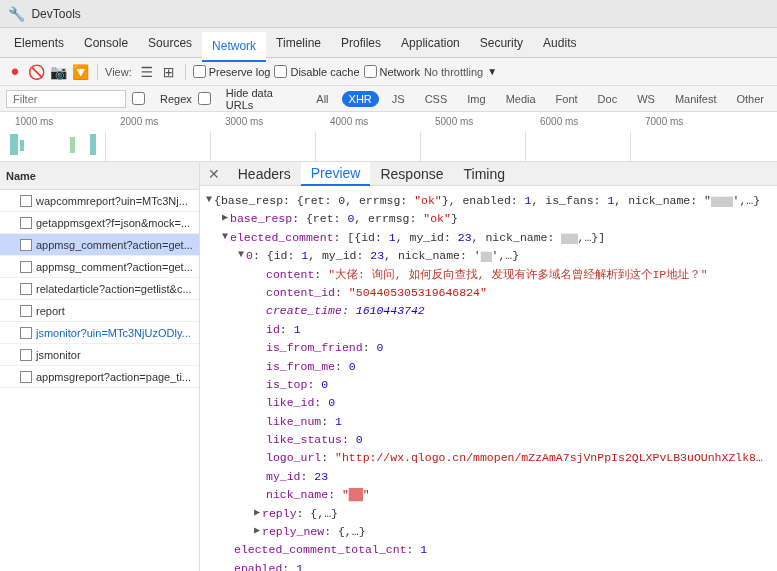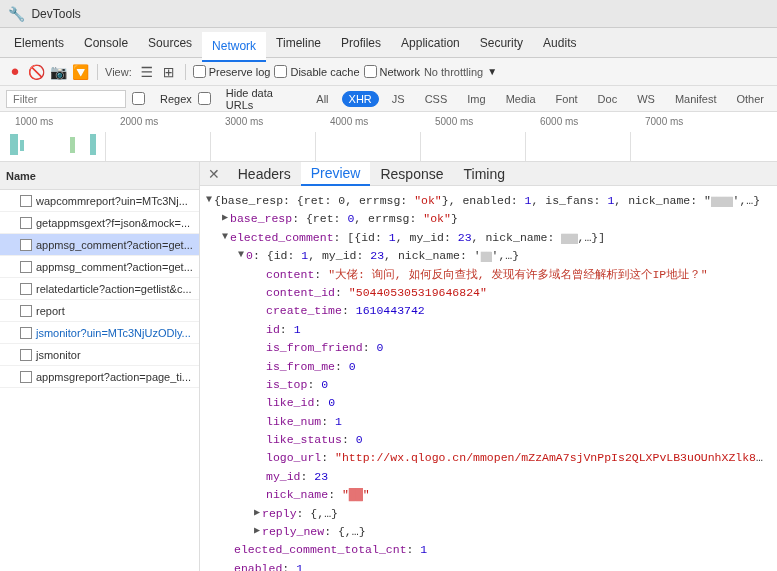--- a/index.html
+++ b/index.html
@@ -425,21 +425,21 @@
         </span>
       </div>
 
       <div class="json-line" style="padding-left:48px;">
         <span style="width:12px; display:inline-block;"></span>
         <span>
           <span class="json-key">content_id</span><span class="json-content">: </span><span class="json-string">"504405305319646824"</span>
         </span>
       </div>
 
-      <div class="json-line" style="padding-left:48px;">
+      <div class="json-line" style="padding-left:48px;font-style:italic;">
         <span style="width:12px; display:inline-block;"></span>
         <span>
           <span class="json-key">create_time</span><span class="json-content">: </span><span class="json-number">1610443742</span>
         </span>
       </div>
 
       <div class="json-line" style="padding-left:48px;">
         <span style="width:12px; display:inline-block;"></span>
         <span>
           <span class="json-key">id</span><span class="json-content">: </span><span class="json-number">1</span>

